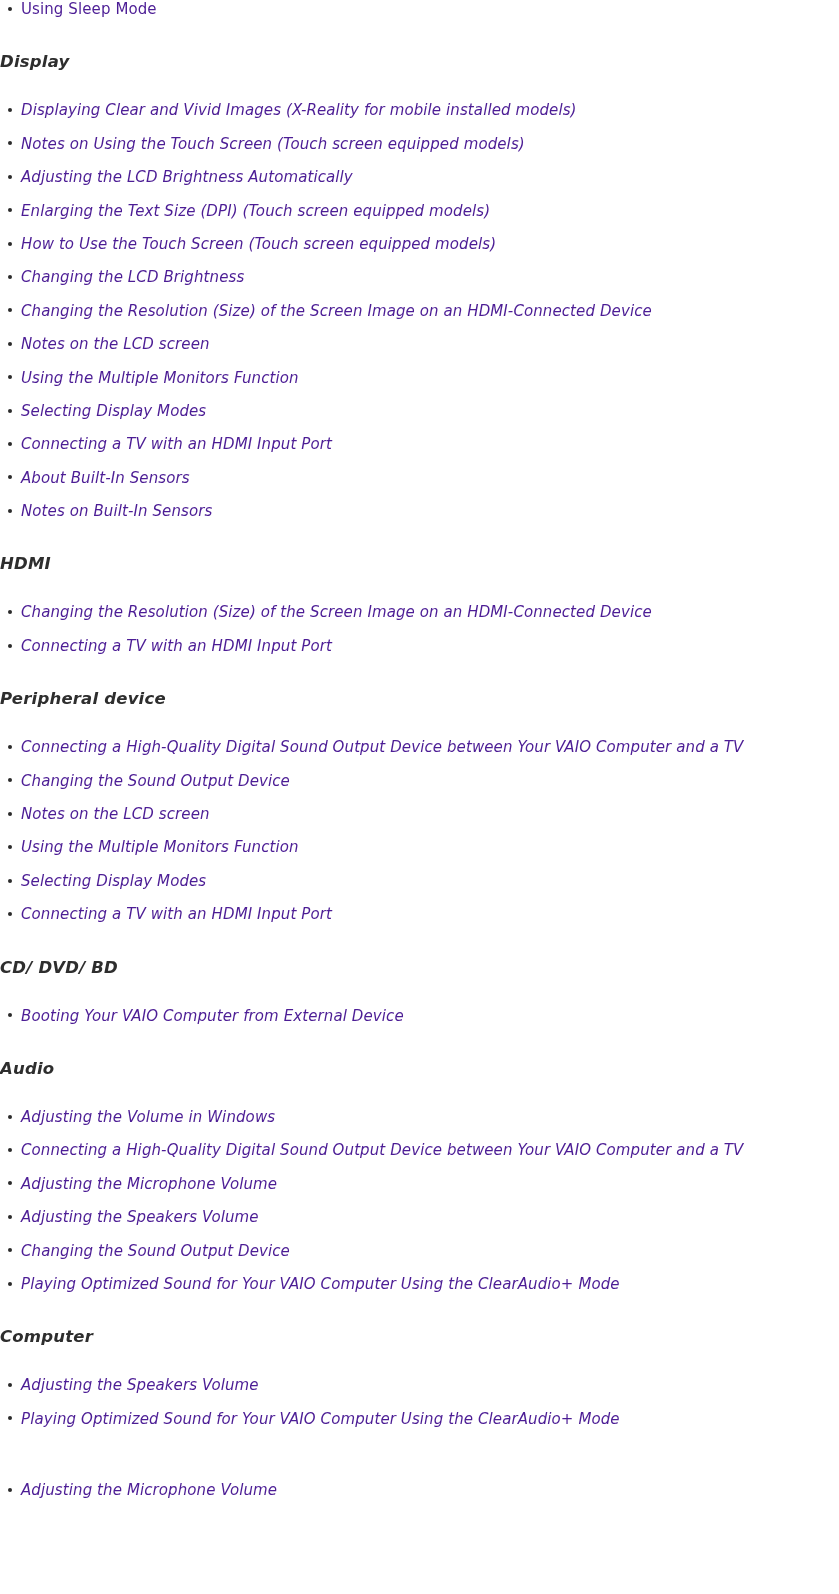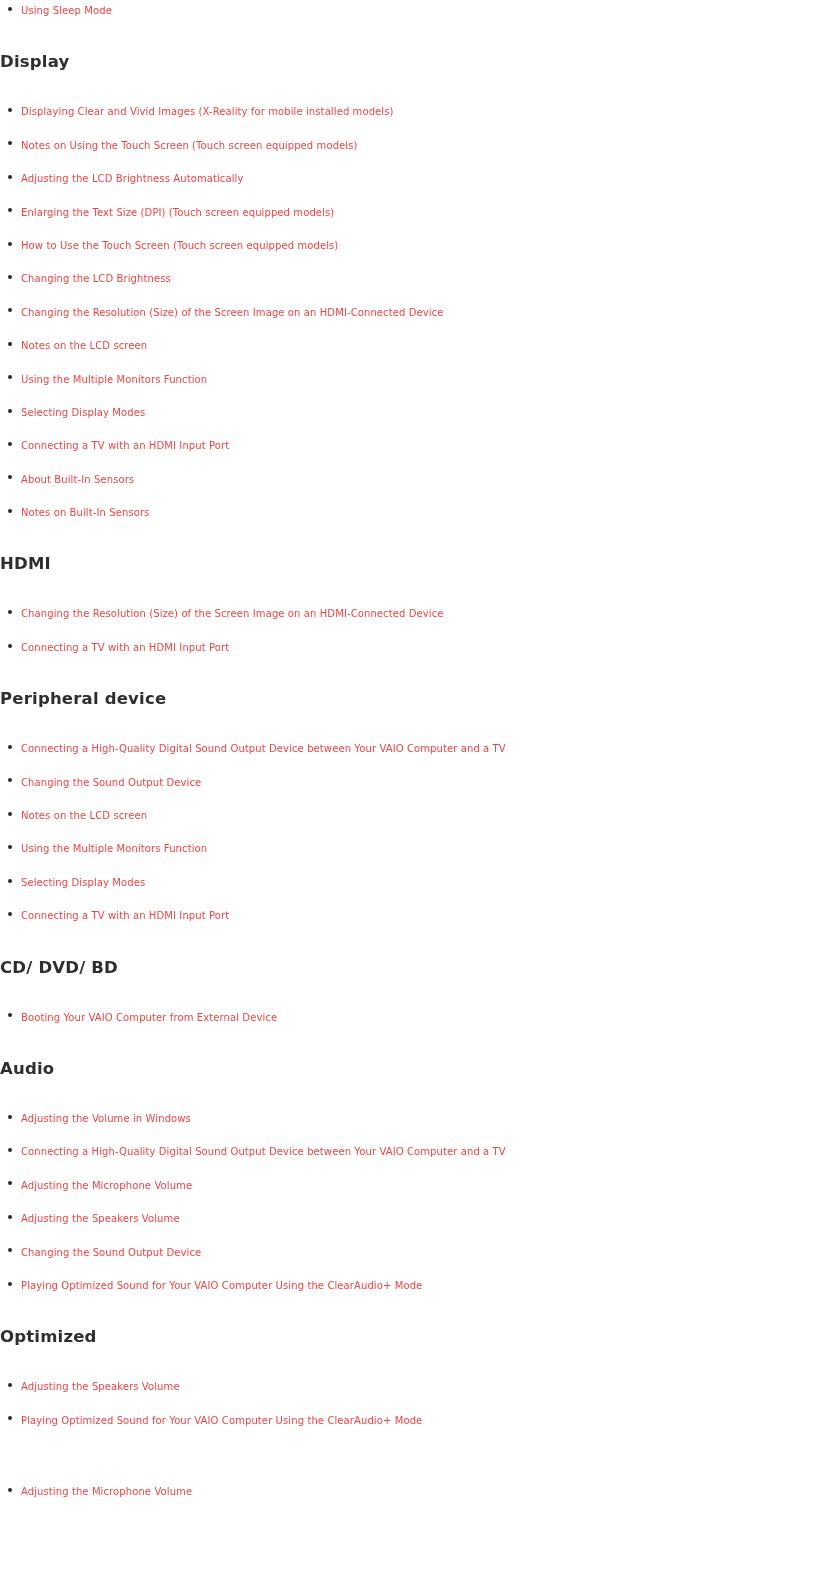--- a/index.html
+++ b/index.html
@@ -39,38 +39,39 @@
     position: absolute;
     left: 8px;
     top: 50%;
     margin-top: -2px;
     width: 4px;
     height: 4px;
     background: #2b2b2b;
     border-radius: 50%;
   }
   .topic-link {
-    color: #ef4444;
-    font-size: 10px;
+    color: #4c1d95;
+    font-size: 15px;
     text-decoration: none;
     letter-spacing: 0.1px;
     cursor: pointer;
   }
   h2.section-heading {
     font-size: 16.5px;
     font-weight: bold;
     color: #2e2e2e;
     margin: 0;
     padding: 0;
     height: 30px;
     line-height: 30px;
     letter-spacing: 0.2px;
   }
   .section {
     margin: 0;
+    font-style: italic;
   }
   
   .gap-before-heading { height: 22px; }
   .gap-after-heading  { height: 16px; }
   
   .clipped-top { margin-top: -8px; }
 </style>
 </head>
 <body>
 
@@ -139,21 +140,21 @@
           <li><a class="topic-link">Adjusting the Volume in Windows</a></li>
           <li><a class="topic-link">Connecting a High-Quality Digital Sound Output Device between Your VAIO Computer and a TV</a></li>
           <li><a class="topic-link">Adjusting the Microphone Volume</a></li>
           <li><a class="topic-link">Adjusting the Speakers Volume</a></li>
           <li><a class="topic-link">Changing the Sound Output Device</a></li>
           <li><a class="topic-link">Playing Optimized Sound for Your VAIO Computer Using the ClearAudio+ Mode</a></li>
         </ul>
       </div>
       <div class="section">
         <div class="gap-before-heading"></div>
-        <h2 class="section-heading">Optimized</h2>
+        <h2 class="section-heading">Computer</h2>
         <div class="gap-after-heading"></div>
         <ul class="topic-list">
           <li><a class="topic-link">Adjusting the Speakers Volume</a></li>
           <li><a class="topic-link">Playing Optimized Sound for Your VAIO Computer Using the ClearAudio+ Mode</a></li>
         </ul>
       </div>
       <div class="section">
         <div class="gap-before-heading"></div>
         <div class="gap-after-heading"></div>
         <ul class="topic-list">

